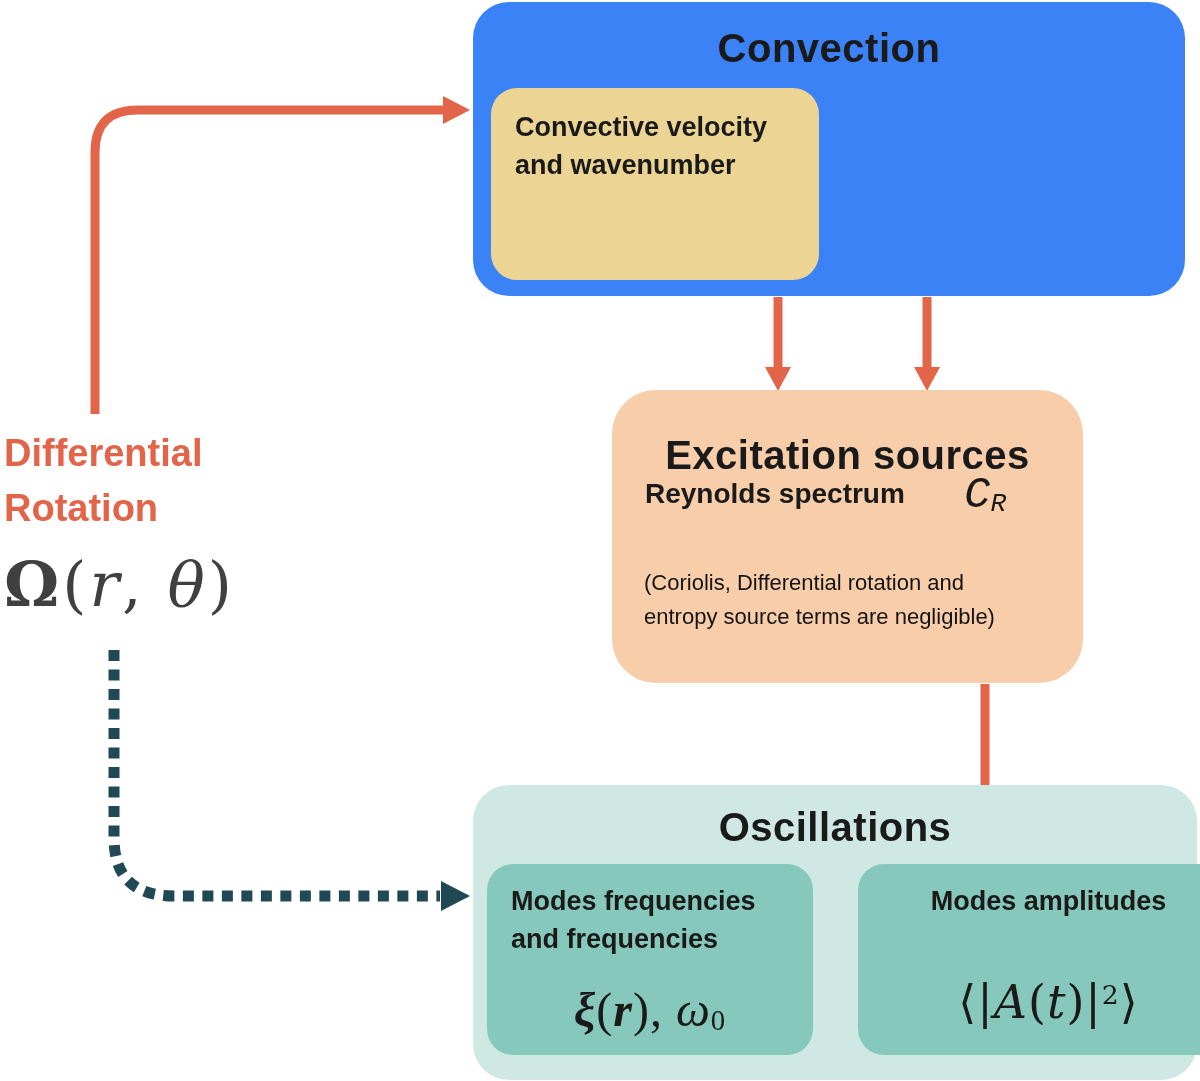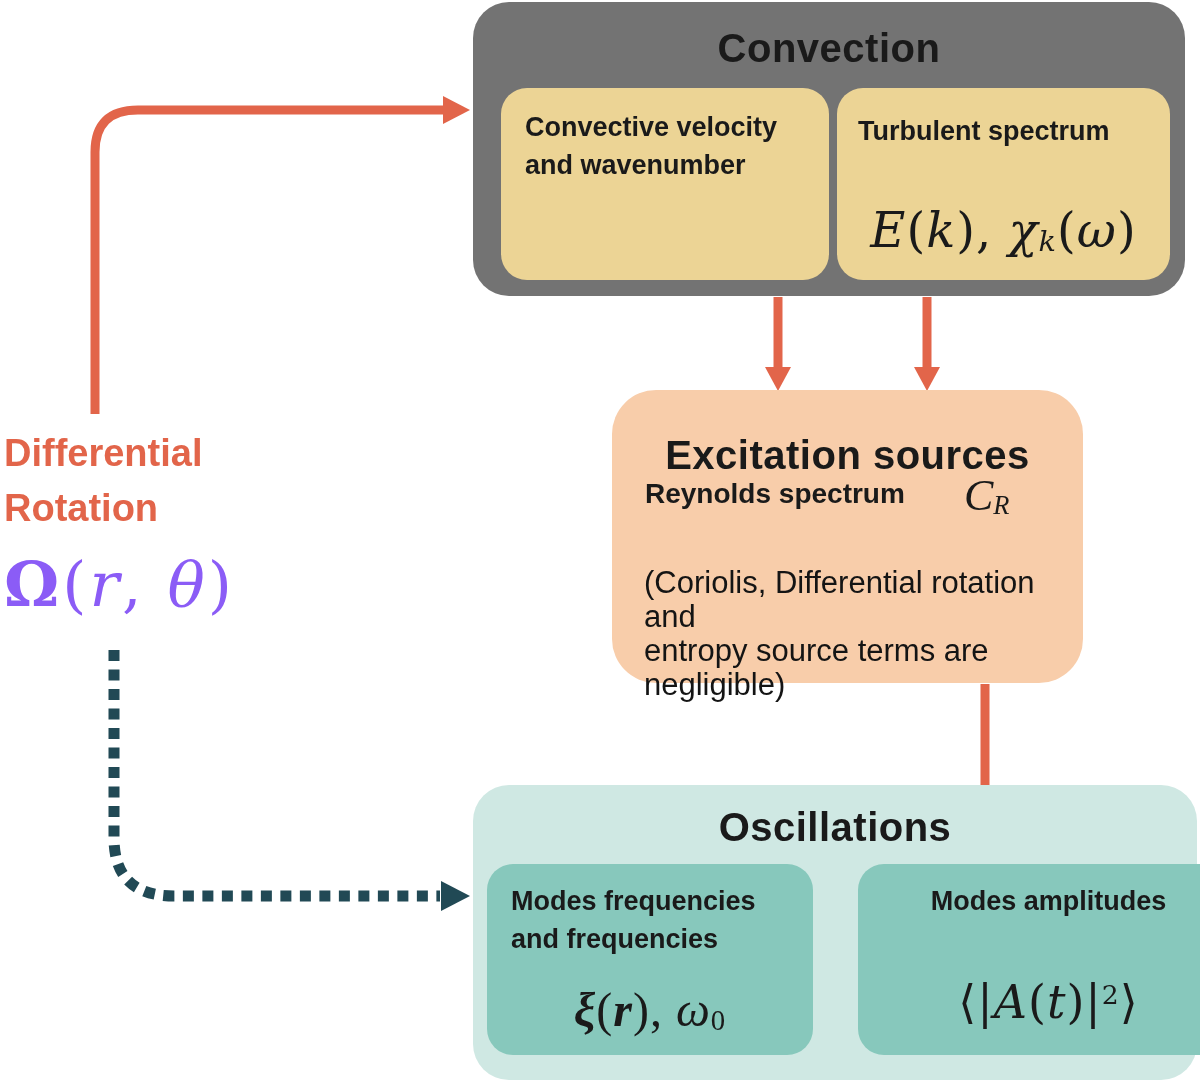--- a/index.html
+++ b/index.html
@@ -8,26 +8,26 @@
     width:1200px;height:1081px;
     background:#ffffff;
     font-family:"Liberation Sans", sans-serif;
     color:#1a1a1a;
     overflow:hidden;
   }
   .arrows{position:absolute;left:0;top:0;width:1200px;height:1081px;pointer-events:none;}
 
   
   .groupbox{position:absolute;border-radius:36px;}
-  .convection{left:473px;top:2px;width:712px;height:294px;background:#737373;}
+  .convection{left:473px;top:2px;width:712px;height:294px;background:#3b82f6;}
   .excitation{left:612px;top:390px;width:471px;height:293px;background:#f8cdaa;border-radius:44px;}
   .oscillations{left:473px;top:785px;width:724px;height:295px;background:#cfe8e3;}
   .subbox{position:absolute;border-radius:26px;}
   .conv-sub{background:#ecd495;top:86px;height:192px;}
-  .conv-sub1{left:28px;width:328px;}
+  .conv-sub1{left:18px;width:328px;}
   .conv-sub2{left:364px;width:333px;}
   .osc-sub{background:#87c8bc;top:79px;height:191px;}
   .osc-sub1{left:14px;width:326px;}
   .osc-sub2{left:385px;width:381px;}
 
   
   .group-title{
     position:absolute;left:0;right:0;text-align:center;
     font-size:40px;font-weight:bold;letter-spacing:.5px;
   }
@@ -54,30 +54,30 @@
   .m-r{font-style:normal;}
   .m-i{font-style:italic;}
   .m-b{font-weight:bold;}
   .m-bi{font-weight:bold;font-style:italic;}
   .m-sbi{font-style:italic;font-size:60%;vertical-align:-12%;}
   .m-sr{font-size:60%;vertical-align:-12%;}
   .m-sup{font-size:58%;vertical-align:46%;}
 
   
   .reynolds-label{position:absolute;left:33px;top:88px;font-size:28px;font-weight:bold;}
-  .cr-formula{position:absolute;left:352px;top:80px;font-family:Liberation Serif, serif;font-size:44px;}
-  .excitation-note{position:absolute;left:32px;top:176px;font-size:31px;line-height:34px;color:#141414;}
+  .cr-formula{position:absolute;left:352px;top:80px;font-family:Liberation Mono, monospace;font-size:44px;}
+  .excitation-note{position:absolute;left:32px;top:176px;font-size:22px;line-height:34px;color:#141414;}
 
   
   .diffrot{position:absolute;left:4px;top:426px;width:320px;color:#e2654a;}
   .dr-line{font-size:38px;font-weight:bold;line-height:55px;}
   .dr-formula{
     margin-top:12px;
     font-family:"DejaVu Serif",serif;
-    font-size:62px;letter-spacing:3px;color:#8b5cf6;
+    font-size:62px;letter-spacing:3px;color:#404040;
   }
 </style>
 </head>
 <body>
 
 <div class="canvas">
 
   <svg class="arrows" viewBox="0 0 1200 1081">
 
     <g>
@@ -118,24 +118,20 @@
   </div>
 
   <div class="groupbox convection">
     <div class="group-title">Convection</div>
     <div class="subbox conv-sub conv-sub1">
       <div class="sublabel">
         <div>Convective velocity</div>
         <div>and wavenumber</div>
       </div>
     </div>
-    <div class="subbox conv-sub conv-sub2">
-      <div class="sublabel">Turbulent spectrum</div>
-      <div class="formula"><span class="m-i">E</span><span class="m-r">(</span><span class="m-i">k</span><span class="m-r">), </span><span class="m-i">χ</span><span class="m-sbi">k</span><span class="m-r">(</span><span class="m-i">ω</span><span class="m-r">)</span></div>
-    </div>
   </div>
 
   <div class="groupbox excitation">
     <div class="group-title">Excitation sources</div>
     <div class="reynolds-label">Reynolds spectrum</div>
     <div class="cr-formula"><span class="m-i">C</span><span class="m-sbi">R</span></div>
     <div class="excitation-note">
       <div>(Coriolis, Differential rotation and</div>
       <div>entropy source terms are negligible)</div>
     </div>

